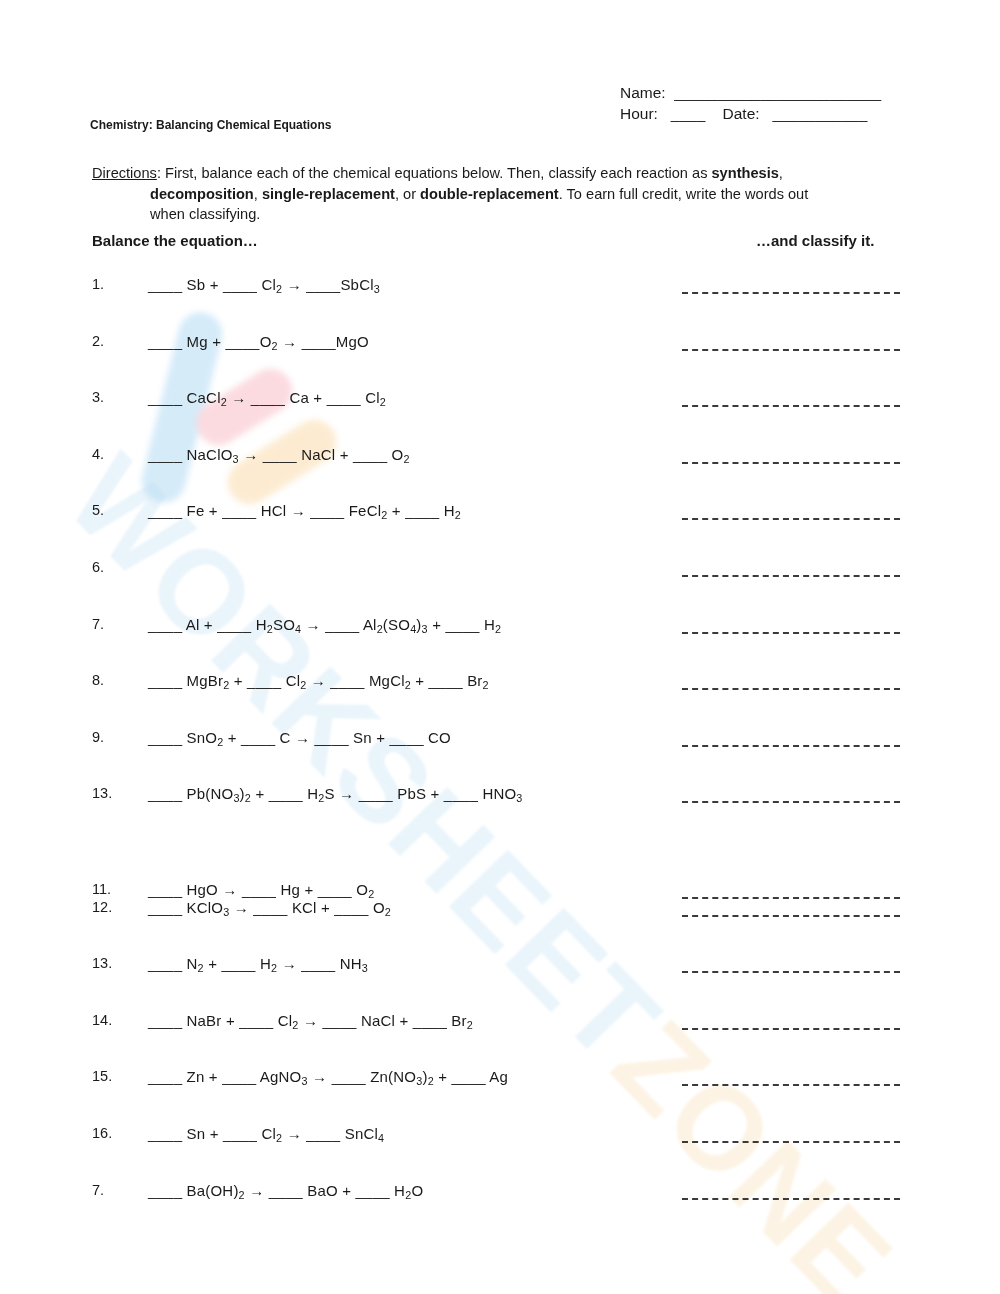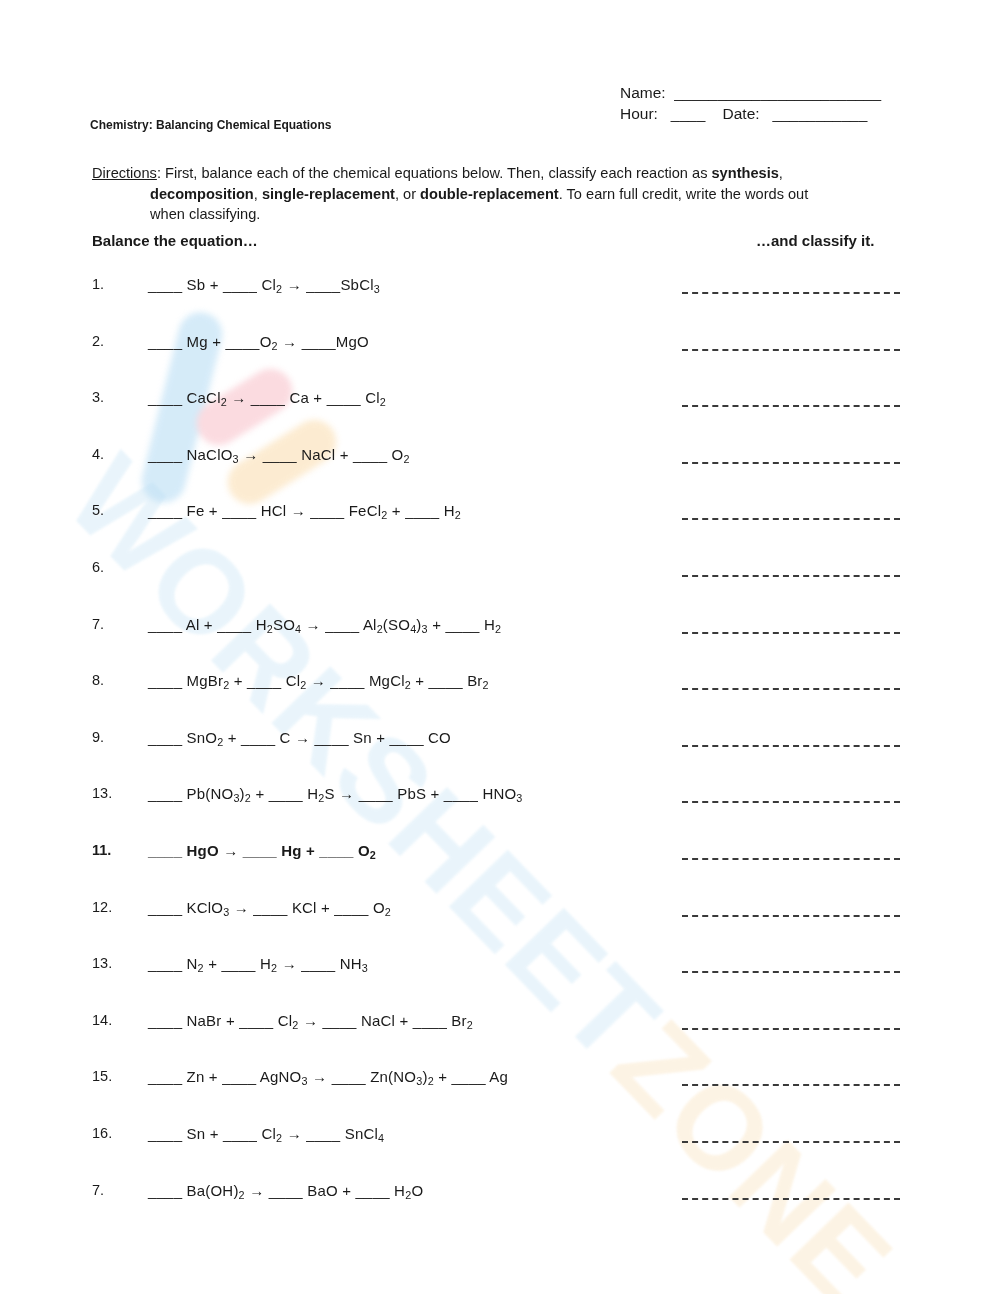--- a/index.html
+++ b/index.html
@@ -238,21 +238,21 @@
       <div class="eq-row" style="top: 728.8px;">
         <div class="eq-num">9.</div>
         <div class="eq-body">____ SnO<sub>2</sub>  +  ____ C  →  ____  Sn  +  ____  CO</div>
         <div class="answer-line"></div>
       </div>
       <div class="eq-row" style="top: 785.4px;">
         <div class="eq-num">13.</div>
         <div class="eq-body">____ Pb(NO<sub>3</sub>)<sub>2</sub>  +  ____ H<sub>2</sub>S  →  ____  PbS  +  ____  HNO<sub>3</sub></div>
         <div class="answer-line"></div>
       </div>
-      <div class="eq-row" style="top: 842px; font-weight: bold;">
+      <div class="eq-row" style="top: 881px;">
         <div class="eq-num">11.</div>
         <div class="eq-body">____ HgO  →  ____ Hg  +  ____  O<sub>2</sub></div>
         <div class="answer-line"></div>
       </div>
       <div class="eq-row" style="top: 898.6px;">
         <div class="eq-num">12.</div>
         <div class="eq-body">____ KClO<sub>3</sub>  →  ____  KCl  +  ____  O<sub>2</sub></div>
         <div class="answer-line"></div>
       </div>
       <div class="eq-row" style="top: 955.2px;">

